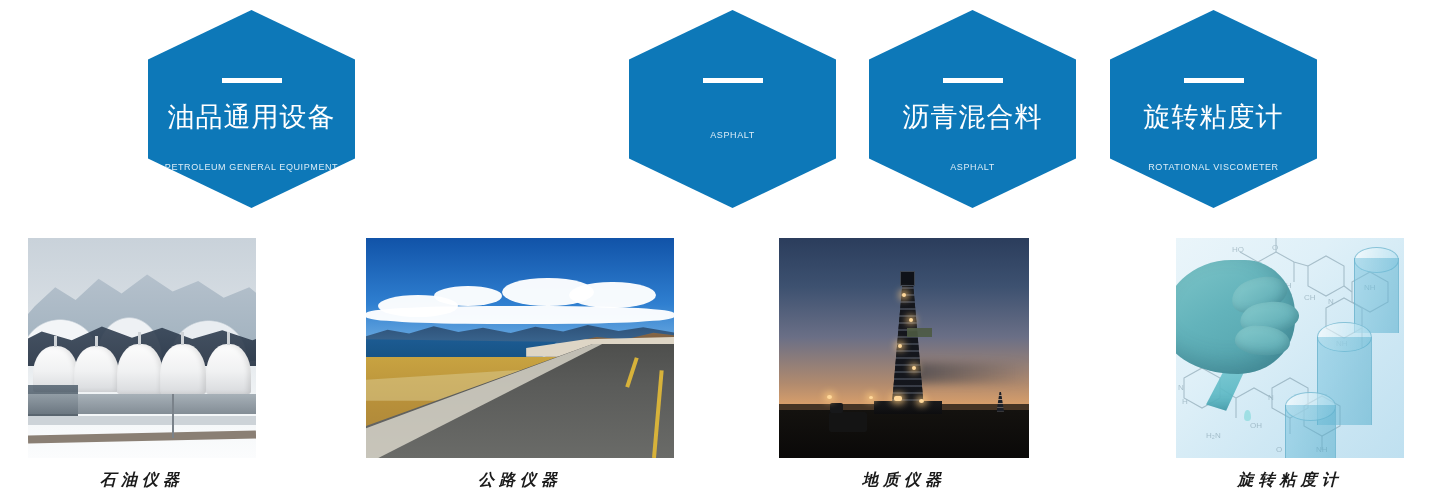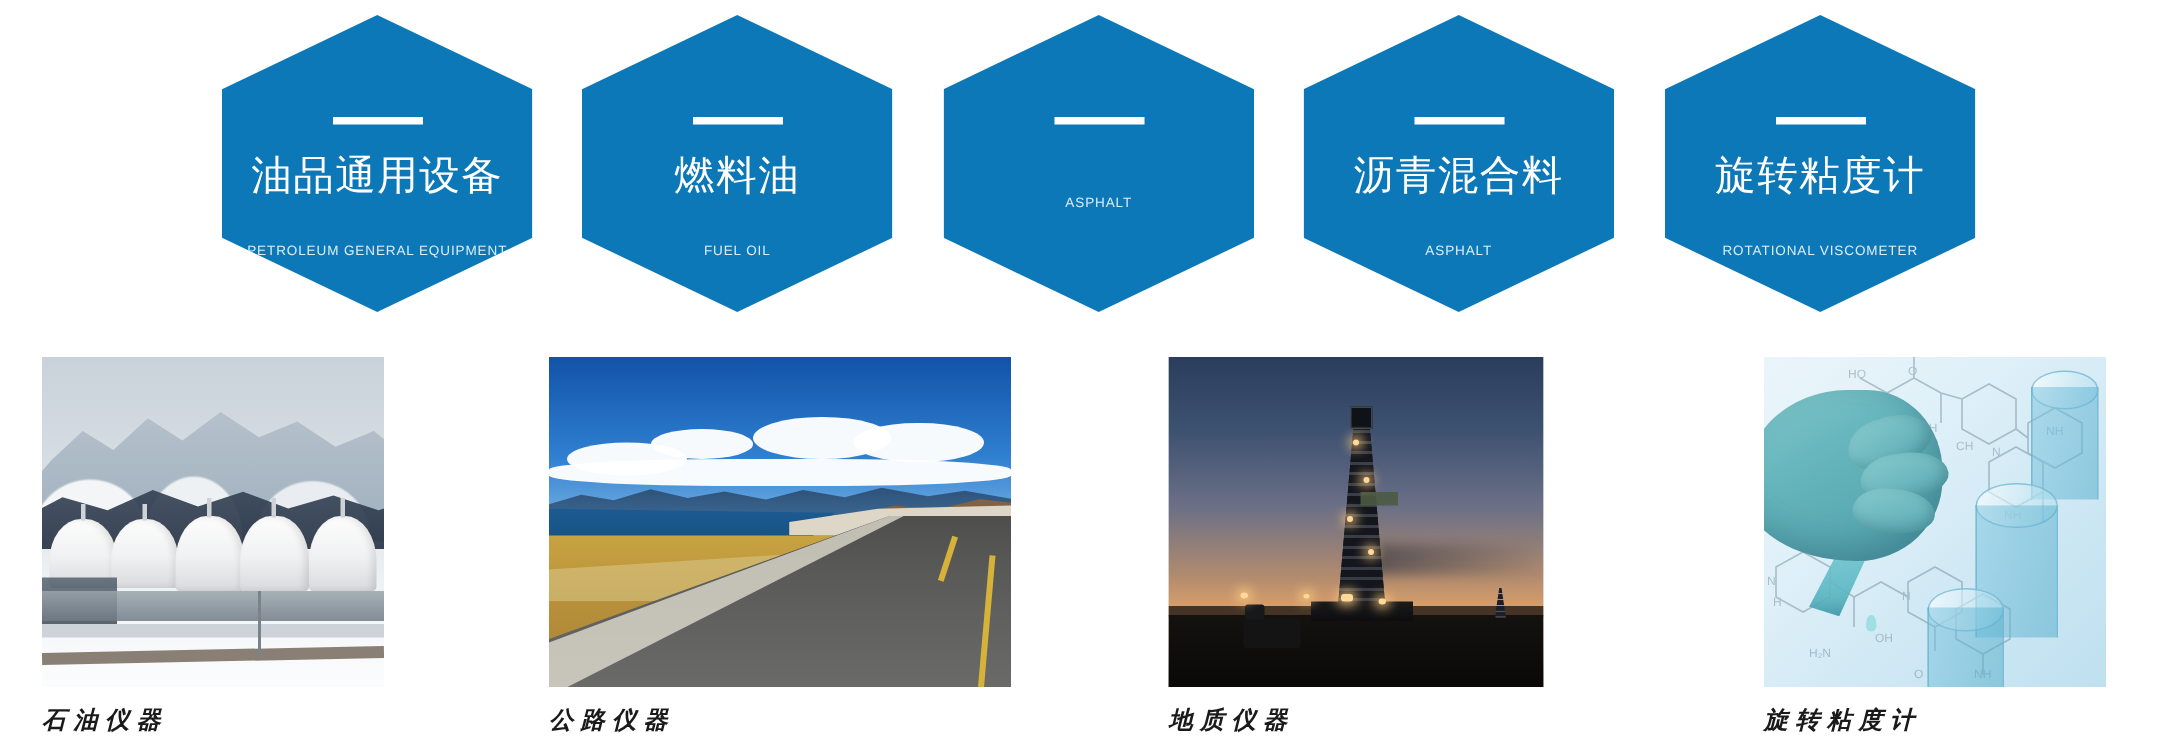--- a/index.html
+++ b/index.html
@@ -100,21 +100,21 @@
     background: #cfd7de;
   }
 
   .photo-block.p1 { left: 28px;   width: 228px; }
   .photo-block.p2 { left: 366px;  width: 308px; }
   .photo-block.p3 { left: 779px;  width: 250px; }
   .photo-block.p4 { left: 1176px; width: 228px; }
 
   .caption {
     margin-top: 12px;
-    text-align: left;
+    text-align: center;
     font-family: "Liberation Serif", "DejaVu Serif", serif;
     font-size: 16px;
     font-weight: 700;
     font-style: italic;
     letter-spacing: 5px;
     color: #1a1a1a;
     white-space: nowrap;
   }
 
   
@@ -401,25 +401,20 @@
 <div class="stage">
 
   <div class="hex-row">
 
     <div class="hex-card h1">
       <div class="hex-dash"></div>
       <div class="hex-title">油品通用设备</div>
       <div class="hex-sub">PETROLEUM GENERAL EQUIPMENT</div>
     </div>
 
-    <div class="hex-card h2">
-      <div class="hex-dash"></div>
-      <div class="hex-title">燃料油</div>
-      <div class="hex-sub">FUEL OIL</div>
-    </div>
 
     <div class="hex-card h3">
       <div class="hex-dash"></div>
       <div class="hex-sub">ASPHALT</div>
     </div>
 
     <div class="hex-card h4">
       <div class="hex-dash"></div>
       <div class="hex-title">沥青混合料</div>
       <div class="hex-sub">ASPHALT</div>

